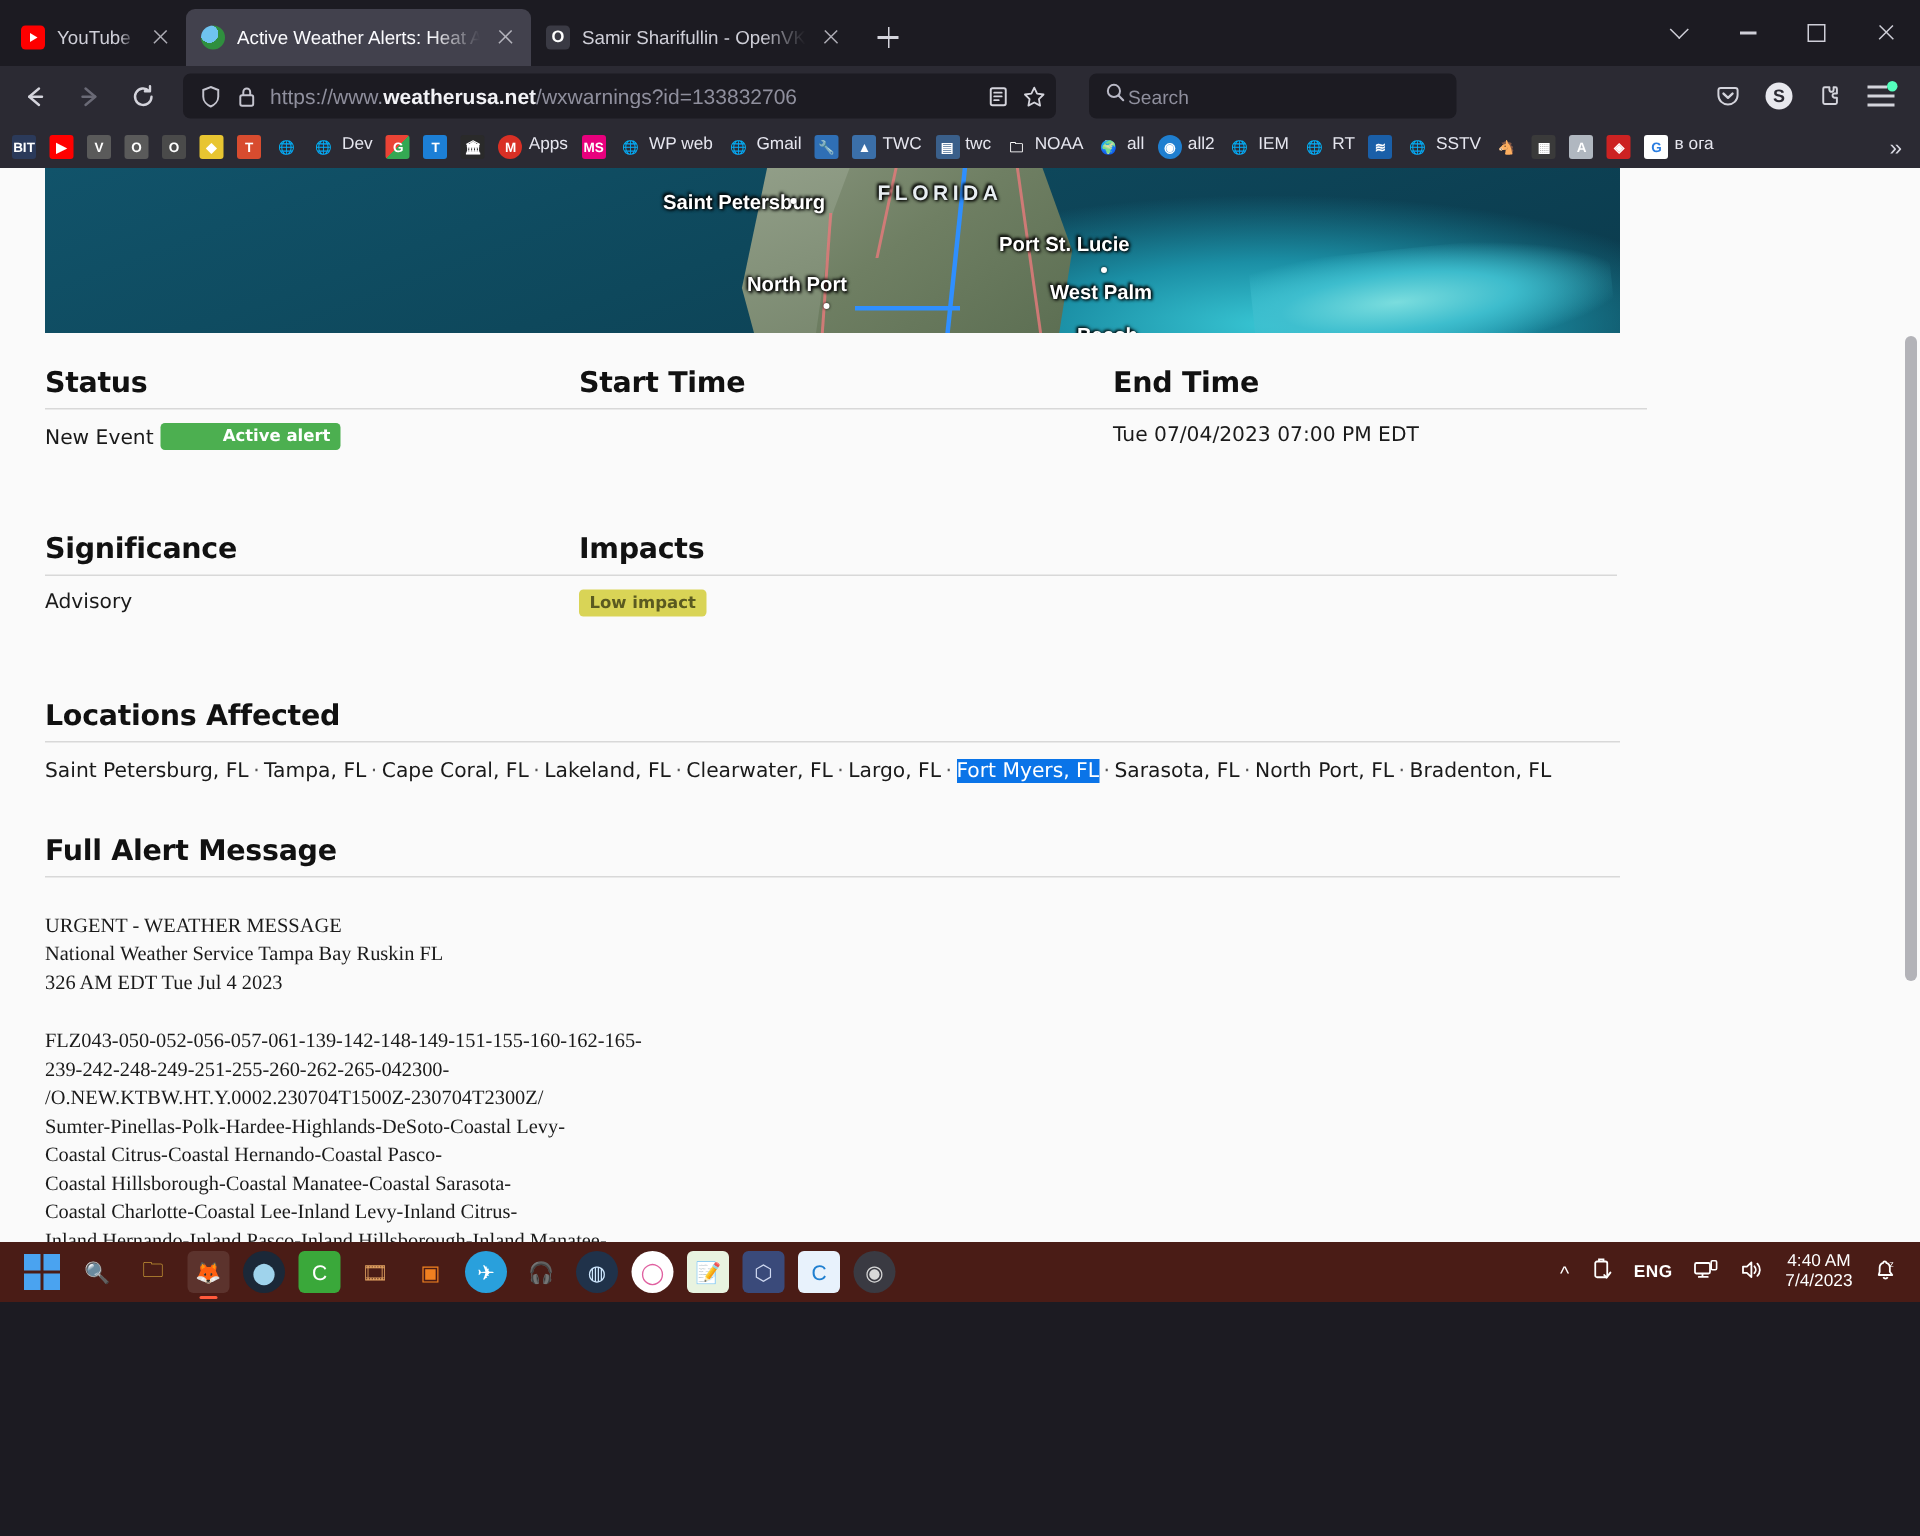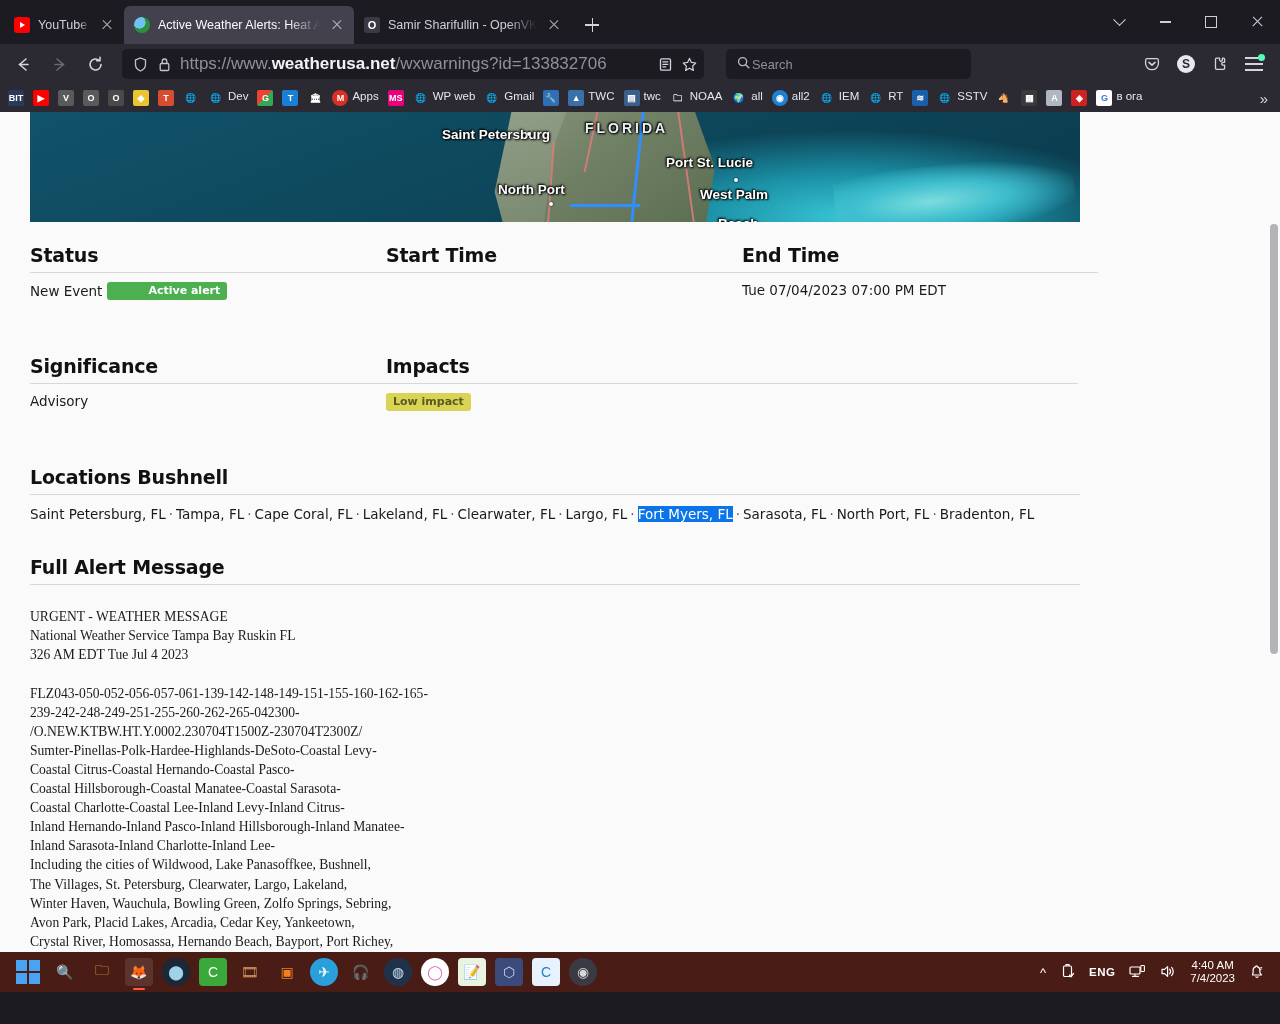--- a/index.html
+++ b/index.html
@@ -5,21 +5,21 @@
   * { box-sizing: border-box; }
   html, body {
     margin: 0; padding: 0;
     width: 1280px; height: 1024px;
     overflow: hidden;
     font-family: "Liberation Sans", sans-serif;
     background: #1c1b22;
   }
 
   
-  .browser { width: 1280px; height: 952px; background: #1c1b22; display: flex; flex-direction: column; }
+  .browser { width: 1280px; height: 828px; background: #1c1b22; display: flex; flex-direction: column; }
 
   .tabstrip {
     height: 44px; background: #1c1b22;
     display: flex; align-items: flex-end; padding: 0 4px 0 4px;
     position: relative;
   }
   .tab {
     height: 38px; display: flex; align-items: center;
     padding: 0 8px 0 10px; border-radius: 6px 6px 0 0;
     color: #cfcfd8; font-size: 12.5px; gap: 8px;
@@ -59,21 +59,21 @@
   .wc-close::after { transform: rotate(-45deg); }
 
   .navbar { height: 40px; background: #2b2a33; display: flex; align-items: center; padding: 0 6px; gap: 2px; }
   .navbtn { width: 34px; height: 32px; display: flex; align-items: center; justify-content: center; color: #c9c9d4; font-size: 16px; border-radius: 4px; }
   .navbtn.disabled { color: #6a6a76; }
 
   .urlbar {
     flex: 0 0 582px; height: 30px; background: #1c1b22; border-radius: 5px;
     display: flex; align-items: center; padding: 0 6px 0 10px; margin-left: 8px; gap: 7px;
   }
-  .url-text { flex: 1 1 auto; font-size: 17px; color: #8f8f9d; white-space: nowrap; overflow: hidden; }
+  .url-text { flex: 1 1 auto; font-size: 14px; color: #8f8f9d; white-space: nowrap; overflow: hidden; }
   .url-text b { color: #f2f2f6; font-weight: 600; }
   .icon-shield, .icon-lock, .icon-reader, .icon-star { width: 17px; height: 17px; flex: 0 0 17px; }
 
   .searchbar { flex: 0 0 245px; height: 30px; background: #1c1b22; border-radius: 5px; display: flex; align-items: center; padding: 0 10px; gap: 1px; margin-left: 20px; }
   .search-ph { font-size: 12.8px; color: #8f8f9d; }
 
   .navright { margin-left: auto; display: flex; align-items: center; gap: 2px; padding-right: 4px; }
   .navright .navbtn { width: 32px; }
   .acct { width: 18px; height: 18px; border-radius: 50%; background: #e8e8ee; color: #2b2a33; font-size: 12px; font-weight: bold; display: flex; align-items: center; justify-content: center; }
   .hamb { position: relative; width: 18px; height: 14px; }
@@ -431,21 +431,21 @@
           <div class="col">
             <h2 class="sec">Impacts</h2>
             <div class="rule" style="width:692px;"></div>
             <div class="val">
               <span class="badge badge-low">Low impact</span>
             </div>
           </div>
         </div>
 
         <div style="margin-top:55px;">
-          <h2 class="sec">Locations Bushnell</h2>
+          <h2 class="sec">Locations Affected</h2>
           <div class="rule" style="width:1050px;"></div>
           <div class="locations" id="locations-list"><span>Saint Petersburg, FL</span><span class="dotsep">·</span><span>Tampa, FL</span><span class="dotsep">·</span><span>Cape Coral, FL</span><span class="dotsep">·</span><span>Lakeland, FL</span><span class="dotsep">·</span><span>Clearwater, FL</span><span class="dotsep">·</span><span>Largo, FL</span><span class="dotsep">·</span><span class="sel">Fort Myers, FL</span><span class="dotsep">·</span><span>Sarasota, FL</span><span class="dotsep">·</span><span>North Port, FL</span><span class="dotsep">·</span><span>Bradenton, FL</span></div>
         </div>
 
         <div style="margin-top:32px;">
           <h2 class="sec">Full Alert Message</h2>
           <div class="rule" style="width:1050px;"></div>
           <pre class="alertbody" style="margin:22px 0 0 0;">URGENT - WEATHER MESSAGE
 National Weather Service Tampa Bay Ruskin FL
 326 AM EDT Tue Jul 4 2023

